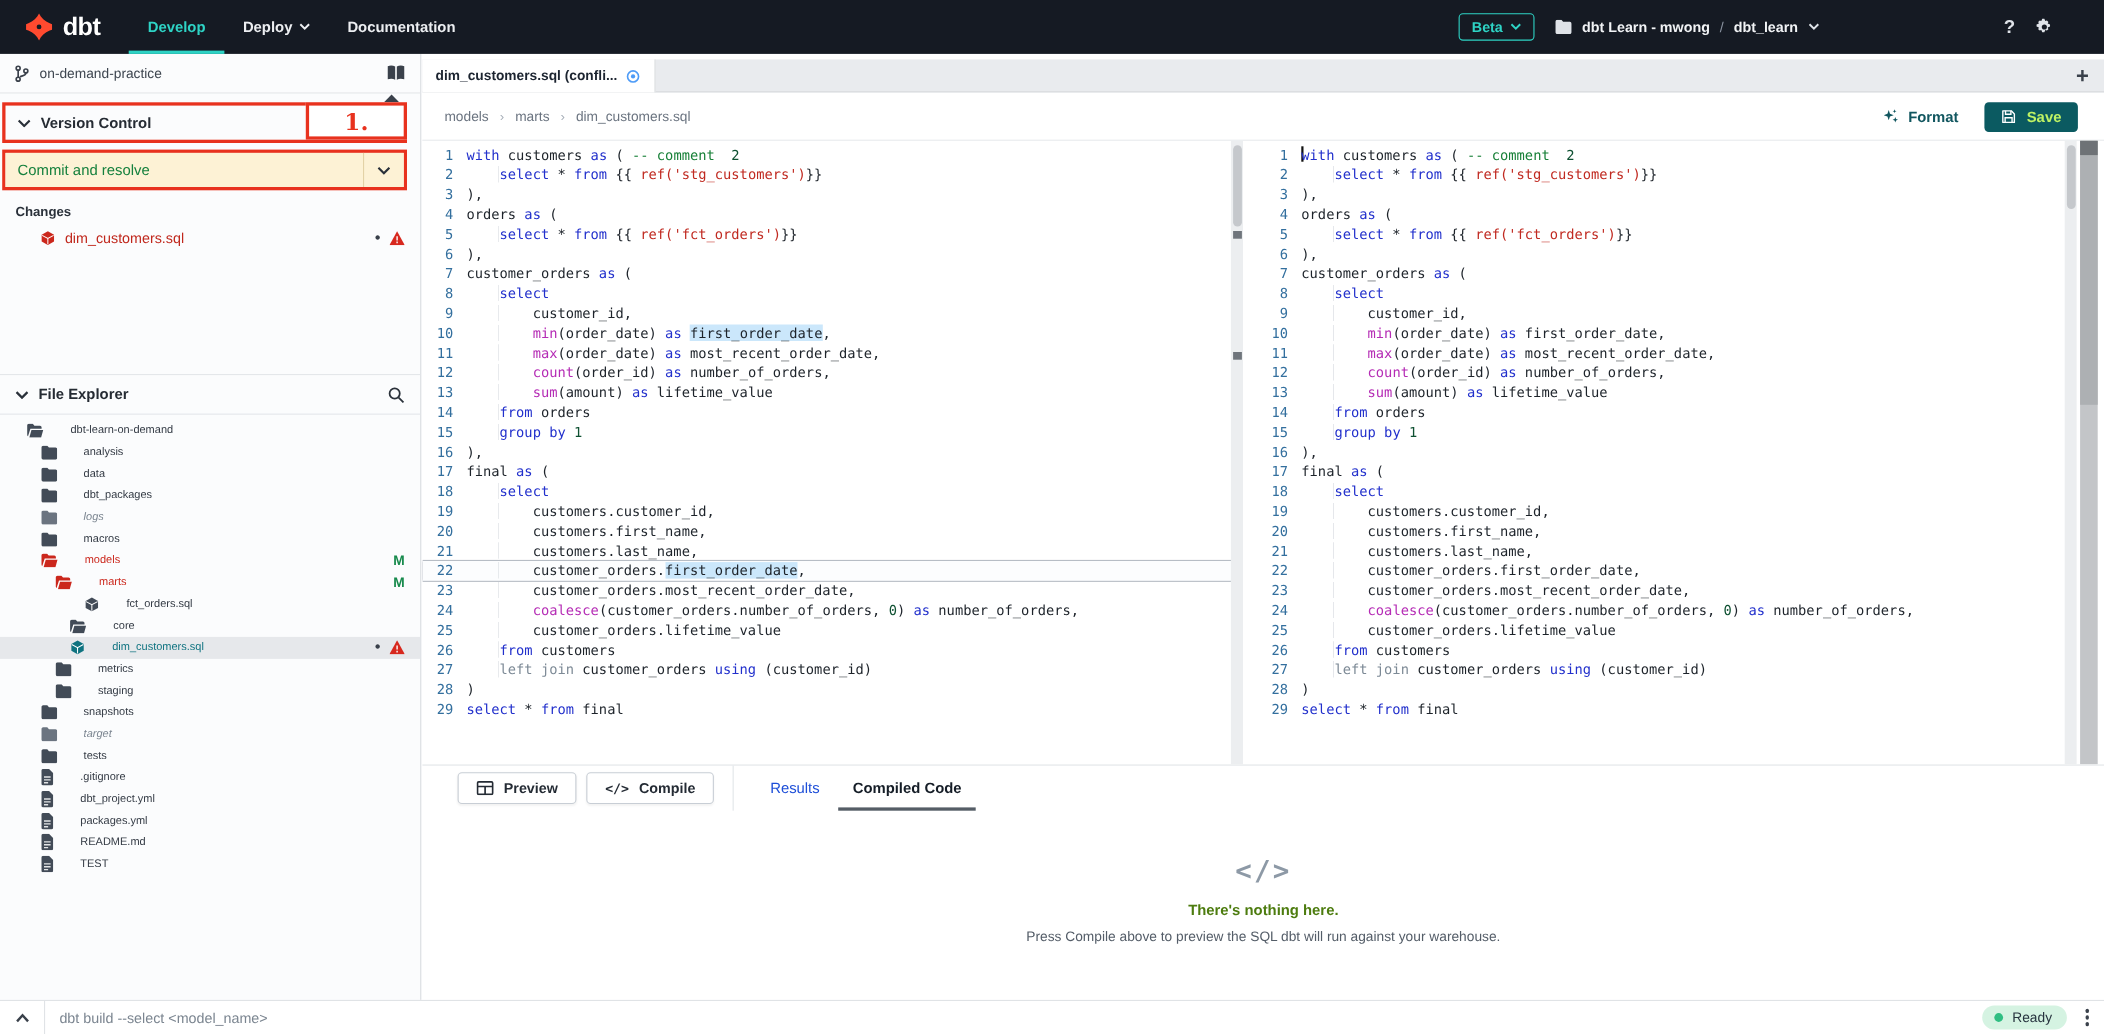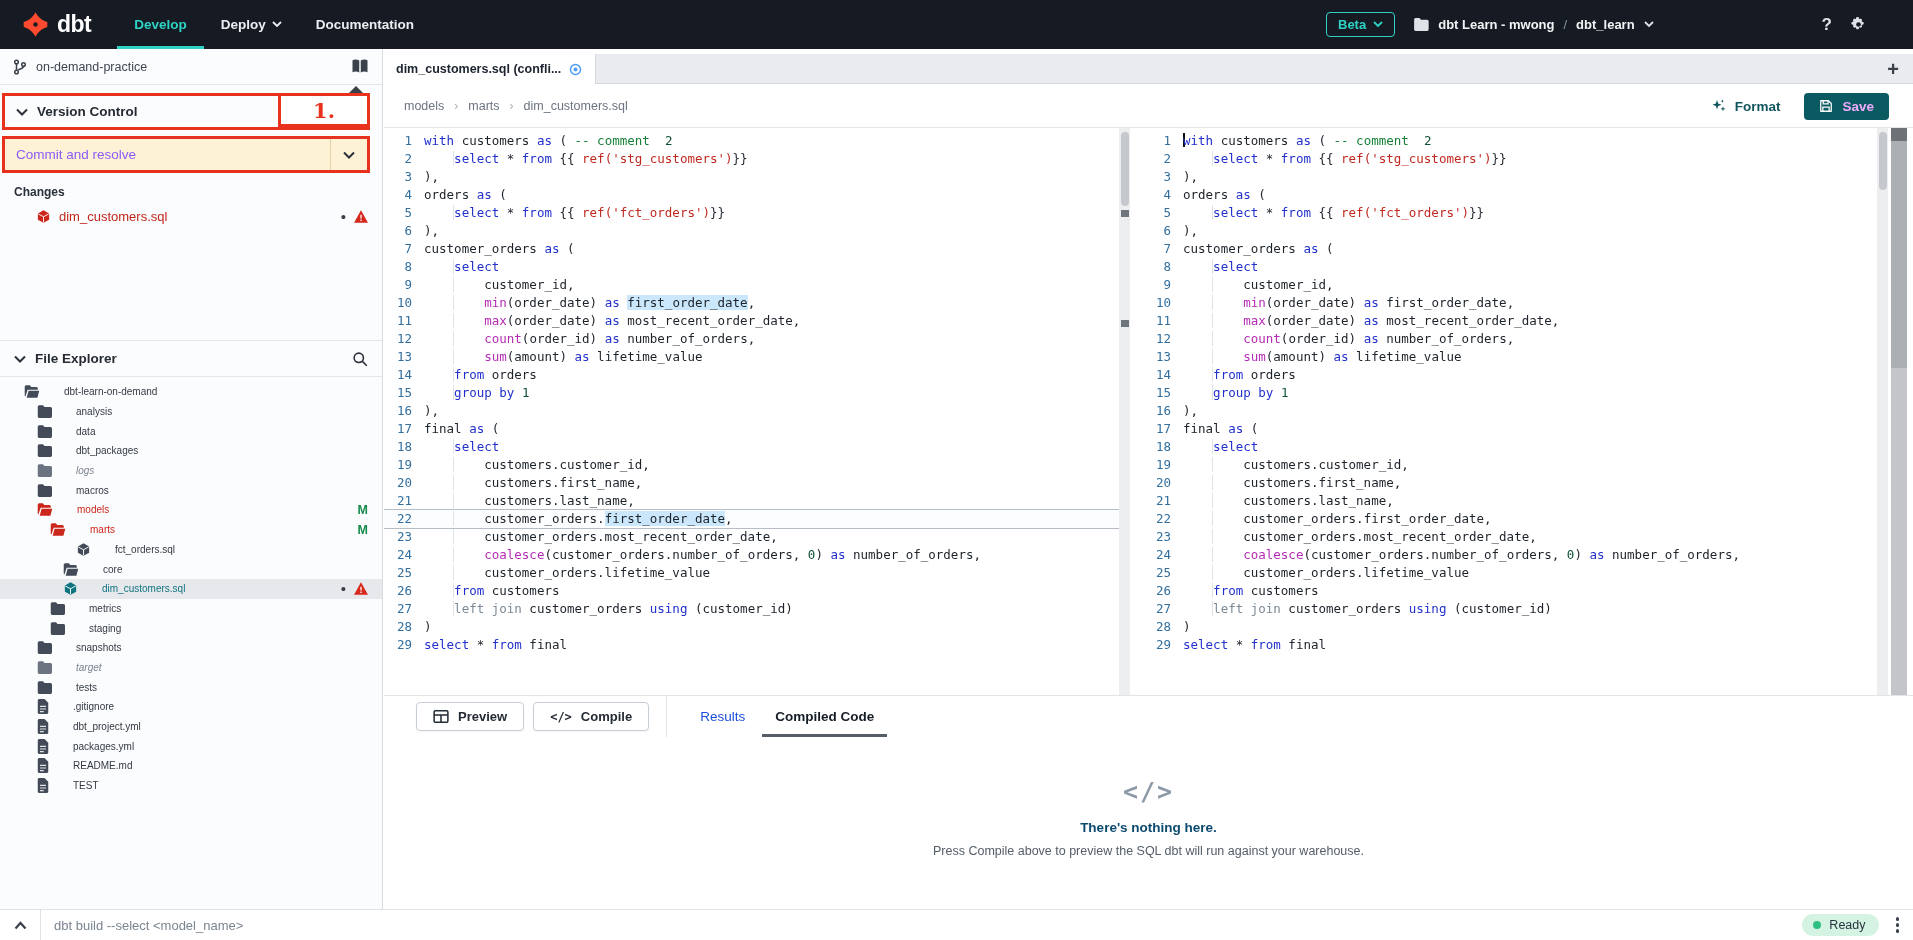--- a/index.html
+++ b/index.html
@@ -34,21 +34,21 @@
                    border-left:8px solid transparent; border-right:8px solid transparent;
                    border-bottom:8px solid #39404a; }
   .vc-box { position:absolute; top:44px; left:2px; width:368px; height:37px; border:3px solid #e8321e;
             display:flex; align-items:center; gap:9px; padding-left:11px; background:#fbfcfd; }
   .section-title { font-size:13.5px; font-weight:700; color:#252b33; }
   .vc-annotation { position:absolute; top:44px; left:278px; width:92px; height:34px; background:#fff;
                    border:3px solid #e8321e; color:#e8321e; display:flex; align-items:center; justify-content:center;
                    font-family:"DejaVu Serif", serif; font-weight:700; font-size:21px; z-index:5; }
   .commit-box { position:absolute; top:87px; left:2px; width:368px; height:37px; border:3px solid #e8321e; }
   .commit-btn { width:100%; height:100%; background:#fdf2d5; display:flex; align-items:center; cursor:pointer; }
-  .commit-label { flex:1; padding-left:11px; font-size:13.5px; color:#8b5cf6; }
+  .commit-label { flex:1; padding-left:11px; font-size:13.5px; color:#15803d; }
   .commit-sep { width:1px; height:100%; background:#e3d2a6; }
   .commit-chev { width:36px; display:flex; align-items:center; justify-content:center; cursor:pointer; }
   .changes-title { position:absolute; top:136px; left:14px; font-size:12px; font-weight:700; color:#2a313a; }
   .changes-list { position:absolute; top:156px; left:0; right:0; }
   .change-row { height:23px; display:flex; align-items:center; padding:0 14px 0 36px; cursor:pointer; }
   .change-row .fname { margin-left:8px; font-size:13px; color:#c0271c; flex:1; }
   .mini-dot { font-size:15px; color:#39404a; margin-right:8px; line-height:10px; }
   .fe-header { position:absolute; top:291px; left:0; right:0; height:37px; border-top:1px solid #e4e7ea;
                border-bottom:1px solid #e4e7ea; display:flex; align-items:center; gap:9px; padding:0 14px; }
   .fe-header .section-title { flex:1; }
@@ -70,21 +70,21 @@
   .tab-label { font-size:12.5px; font-weight:700; color:#1c2430; white-space:nowrap; overflow:hidden; }
   .newtab { position:absolute; right:14px; top:0; height:30px; display:flex; align-items:center;
             font-size:20px; font-weight:600; color:#3a414b; cursor:pointer; }
   .crumbbar { position:absolute; top:85px; left:384px; right:0; height:43px; background:#fff;
               border-bottom:1px solid #e4e7ea; display:flex; align-items:center; padding:0 24px 0 20px; }
   .crumbs { display:flex; align-items:center; gap:10px; }
   .crumb { font-size:12.5px; color:#6b7480; cursor:pointer; }
   .crumb-sep { color:#a6aeb8; font-size:12px; }
   .crumb-actions { margin-left:auto; display:flex; align-items:center; gap:24px; }
   .format-btn { display:flex; align-items:center; gap:8px; color:#11565f; font-size:13.5px; font-weight:700; cursor:pointer; }
-  .save-btn { background:#0b5a61; color:#f0abfc; border-radius:4px; padding:6px 15px; display:flex;
+  .save-btn { background:#0b5a61; color:#bef264; border-radius:4px; padding:6px 15px; display:flex;
               align-items:center; gap:9px; font-size:13.5px; font-weight:700; cursor:pointer; }
 
   
   .editor { position:absolute; top:128px; left:384px; right:0; height:567px; background:#fff; display:flex; }
   .pane { position:relative; height:100%; padding-top:4px; overflow:hidden; }
   .pane-left { width:746px; }
   .pane-gap { width:13px; }
   .pane-right { width:745px; }
   .code-row { display:flex; height:18px; line-height:18px; font-family:"DejaVu Sans Mono", monospace;
               font-size:12.5px; white-space:pre; cursor:text; }
@@ -112,21 +112,21 @@
             margin-right:9px; box-shadow:0 1px 2px rgba(0,0,0,.05); cursor:pointer; }
   .compile-glyph { font-family:"DejaVu Sans Mono", monospace; font-weight:800; font-size:12px; color:#242b34; }
   .bp-divider { width:1px; height:41px; background:#e2e5e8; margin:0 18px 0 8px; }
   .bp-tab { position:relative; height:41px; display:flex; align-items:center; padding:0 15px;
             font-size:13.5px; color:#1d4ed8; cursor:pointer; }
   .bp-tab.active { color:#151d27; font-weight:700; }
   .bp-tab.active::after { content:""; position:absolute; left:2px; right:2px; bottom:0; height:3px; background:#555d66; }
   .empty { display:flex; flex-direction:column; align-items:center; padding-top:40px; }
   .empty-icon { font-family:"DejaVu Sans Mono", monospace; font-weight:800; font-size:25px;
                 color:#8d99a6; letter-spacing:2px; }
-  .empty-title { margin-top:14px; font-size:13.5px; font-weight:700; color:#0c4a6e; }
+  .empty-title { margin-top:14px; font-size:13.5px; font-weight:700; color:#4d7c0f; }
   .empty-sub { margin-top:9px; font-size:12.5px; color:#545d68; }
 
   
   .statusbar { position:absolute; bottom:0; left:0; right:0; height:31px; background:#fff;
                border-top:1px solid #e0e3e6; display:flex; align-items:center; z-index:20; }
   .sb-toggle { width:40px; display:flex; justify-content:center; cursor:pointer; }
   .sb-div { width:1px; height:100%; background:#e0e3e6; }
   .sb-cmd { margin-left:13px; font-size:13px; color:#7b8590; flex:1; cursor:text; }
   .sb-right { display:flex; align-items:center; gap:15px; padding-right:12px; }
   .ready-pill { background:#d5f3e2; border-radius:13px; padding:4px 13px 4px 11px; display:flex;

